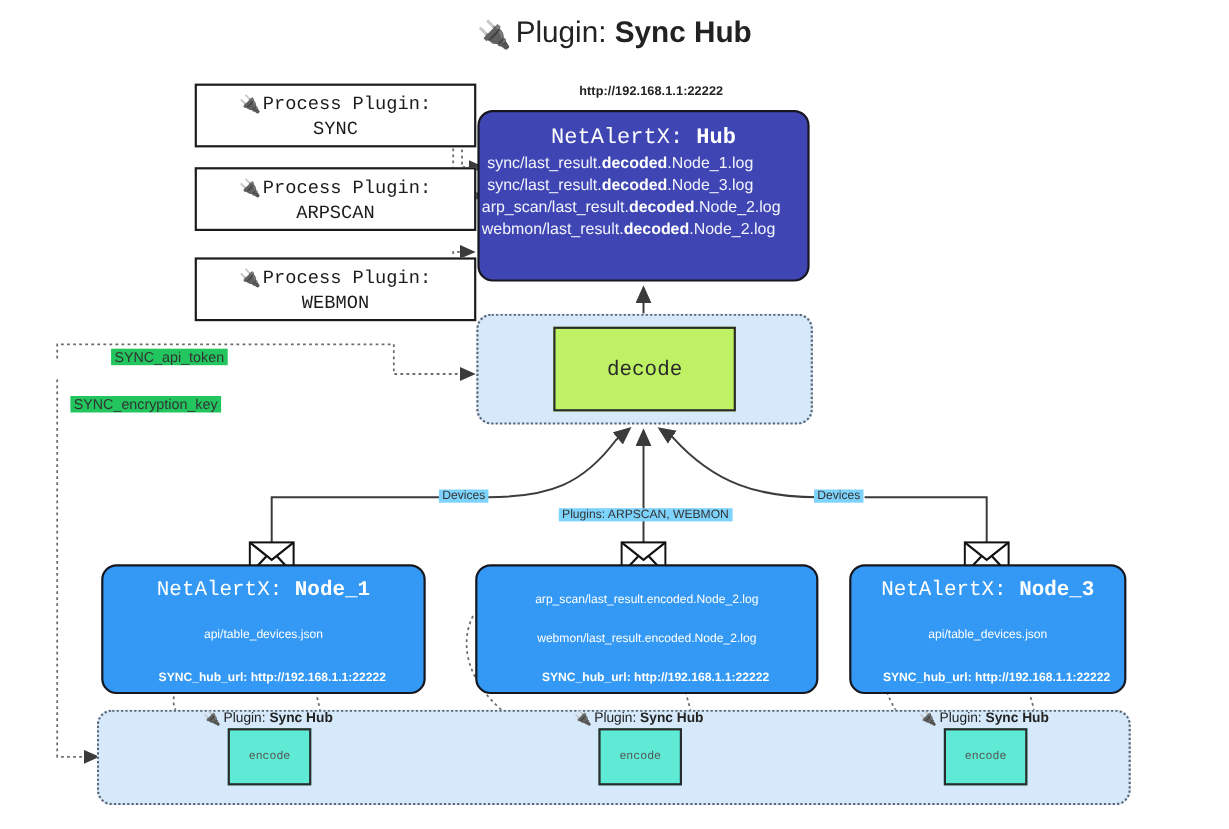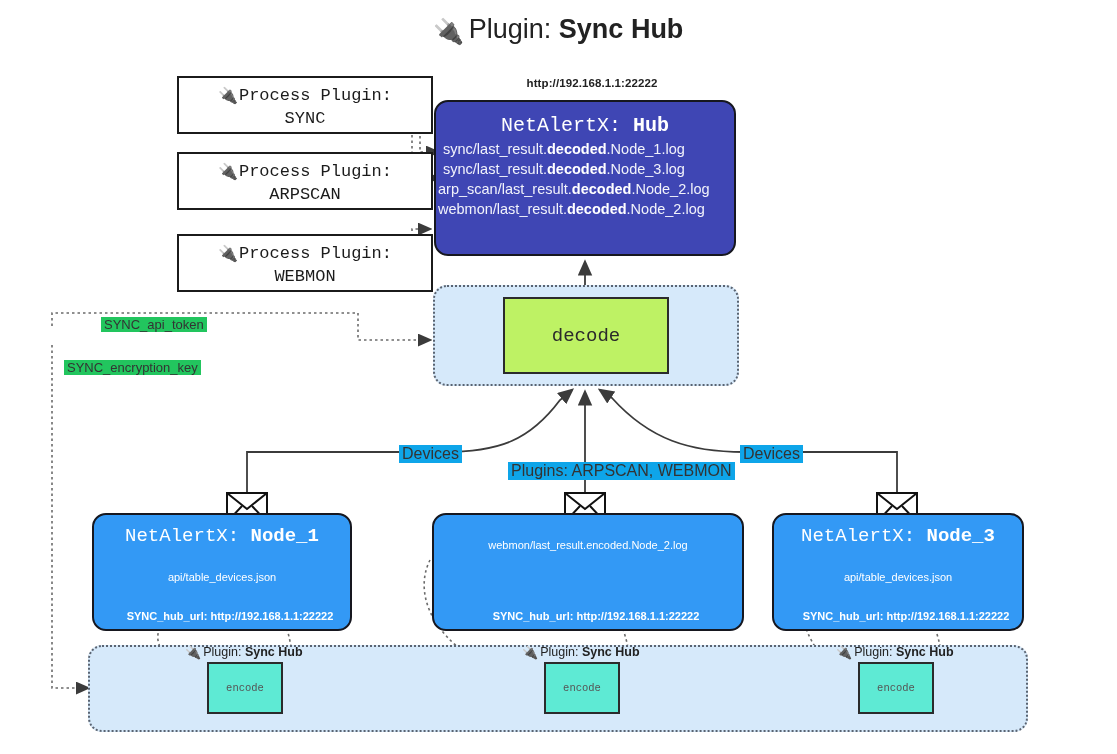--- a/index.html
+++ b/index.html
@@ -36,32 +36,32 @@
 
   
   #decwrap{left:433px;top:285px;width:306px;height:101px;background:#d6e9fa;
            border:2px dotted #5a6472;border-radius:14px;box-sizing:border-box;}
   #decode{left:503px;top:297px;width:166px;height:77px;background:#bef264;
           border:2px solid #2b2b2b;box-sizing:border-box;
           font-family:"Liberation Mono","DejaVu Sans Mono",monospace;
           font-size:19px;color:#2b2b2b;display:flex;align-items:center;justify-content:center;}
 
   
-  .edgelabel{font-size:16px;color:#333;background:#0ea5e9;padding:0 3px;white-space:nowrap;}
+  .edgelabel{font-size:11px;color:#333;background:#7dd3fc;padding:0 3px;white-space:nowrap;}
 
   
   .node{background:#3399f5;border:2px solid #16171f;border-radius:14px;
         box-sizing:border-box;height:118px;}
   .node .ntitle{font-family:"Liberation Mono","DejaVu Sans Mono",monospace;
         font-size:19px;color:#ffffff;text-align:center;margin-top:10px;}
   .node .ntitle b{font-weight:bold;}
   .node .nline{color:#ffffff;font-size:11px;text-align:center;margin-top:24px;white-space:nowrap;}
   .node .nurl{color:#ffffff;font-size:11px;font-weight:bold;text-align:center;
         position:absolute;left:16px;right:0;bottom:7px;white-space:nowrap;}
-  #node1{left:92px;top:513px;width:260px;}
+  #node1{left:92px;top:513px;width:295px;}
   #node2{left:432px;top:513px;width:312px;}
   #node3{left:772px;top:513px;width:252px;}
 
   
   .env{width:42px;height:31px;}
 
   
   #strip{left:88px;top:645px;width:940px;height:87px;background:#d6e9fa;
          border:2px dotted #5a6472;border-radius:14px;box-sizing:border-box;}
   .encbox{width:76px;height:52px;background:#5eead4;border:2px solid #2b2b2b;
@@ -190,20 +190,21 @@
   <div class="ntitle">
     <span>NetAlertX:</span> <b>Node_1</b>
   </div>
   <div class="nline">api/table_devices.json</div>
   <div class="nurl">
     <span>SYNC_hub_url:</span> <span>http://192.168.1.1:22222</span>
   </div>
 </div>
 
 <div class="abs node" id="node2">
+  <div class="nline">arp_scan/last_result.encoded.Node_2.log</div>
   <div class="nline">webmon/last_result.encoded.Node_2.log</div>
   <div class="nurl">
     <span>SYNC_hub_url:</span> <span>http://192.168.1.1:22222</span>
   </div>
 </div>
 
 <div class="abs node" id="node3">
   <div class="ntitle">
     <span>NetAlertX:</span> <b>Node_3</b>
   </div>

